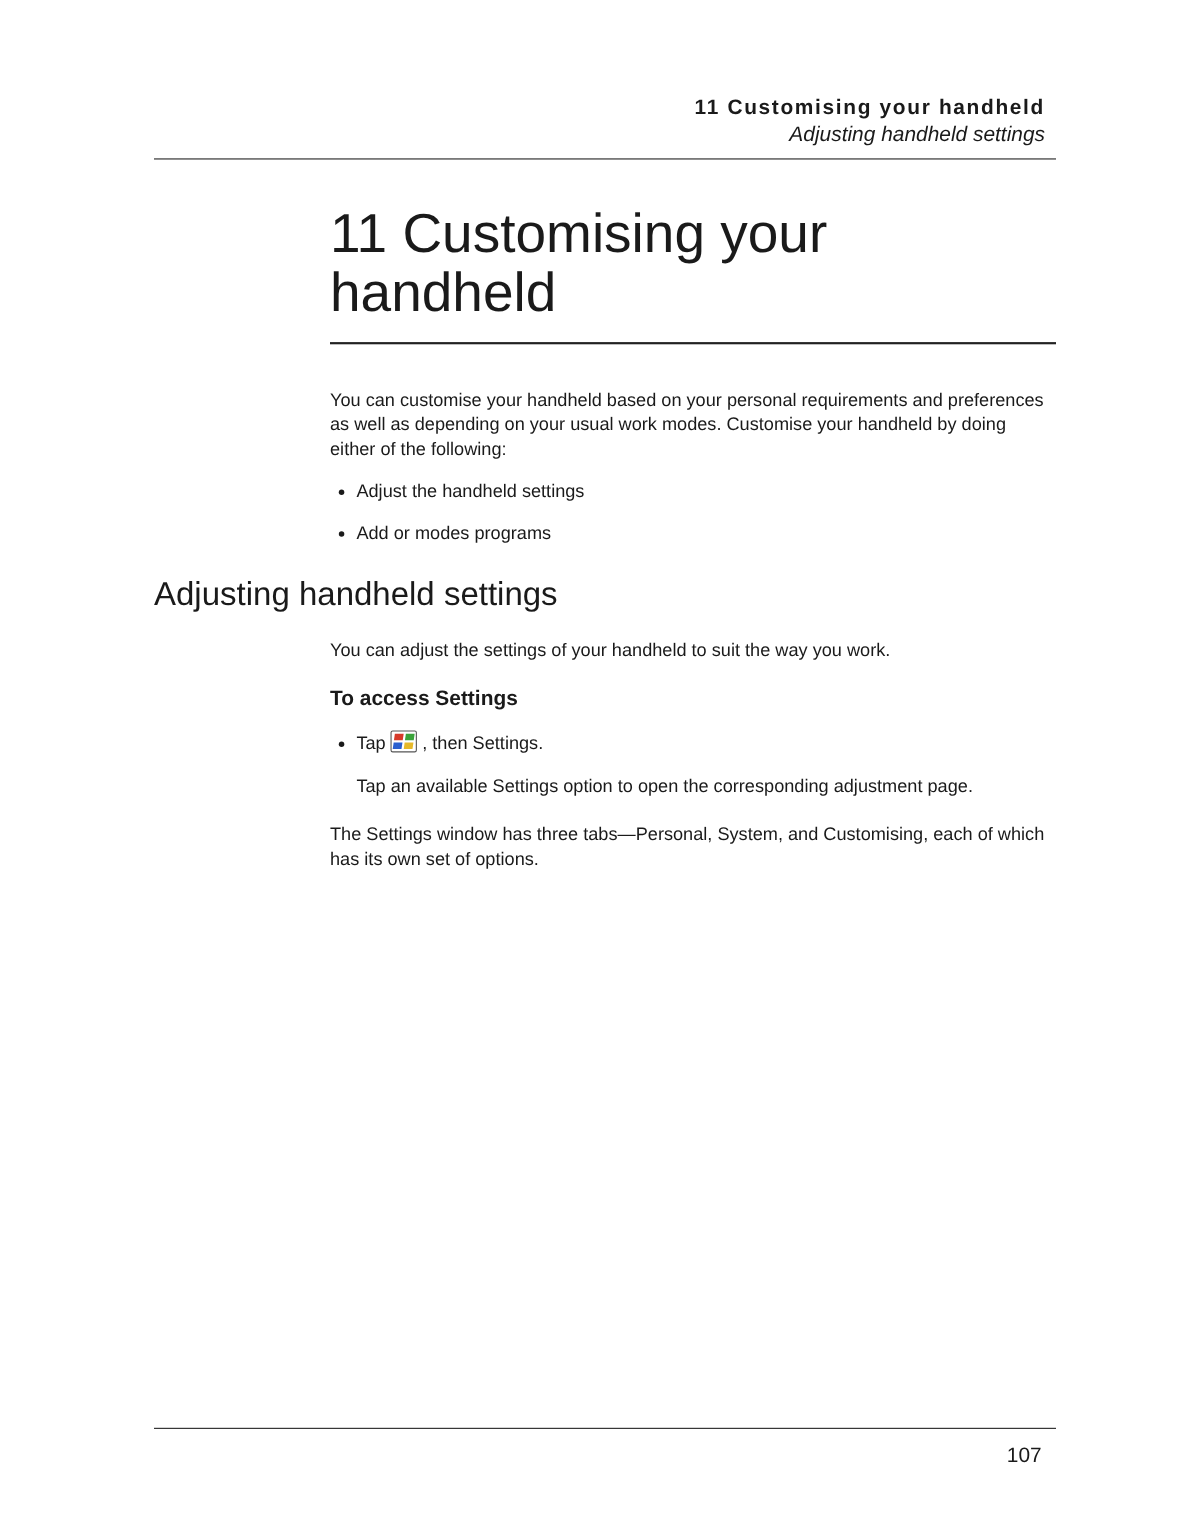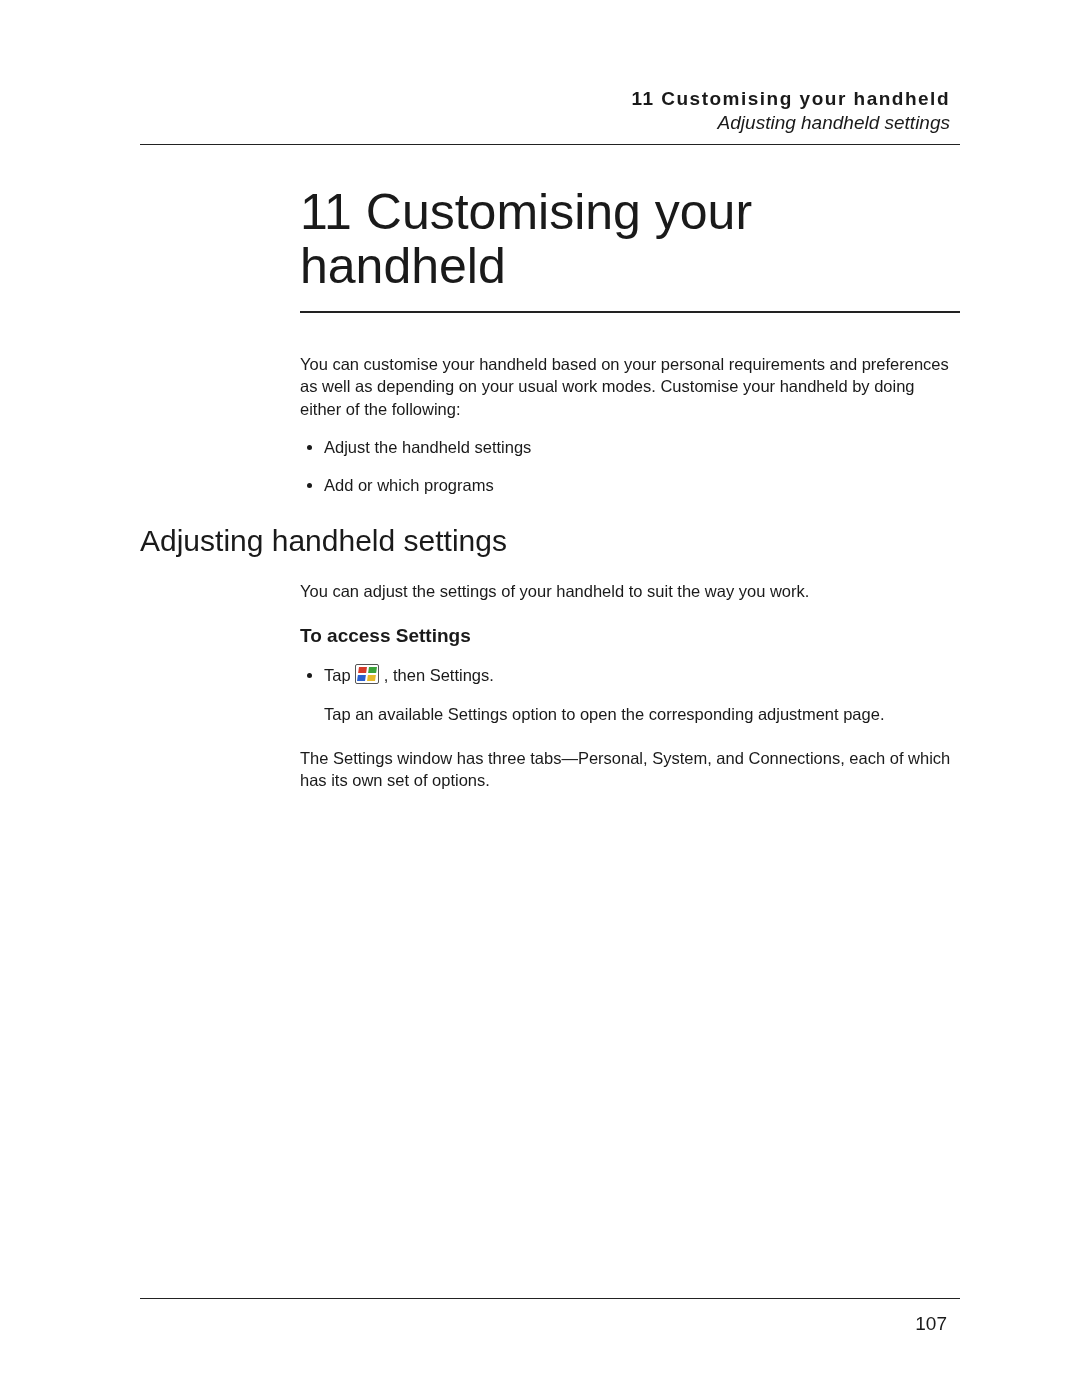--- a/index.html
+++ b/index.html
@@ -139,40 +139,40 @@
     <span class="chapter-num">11</span>
     <span>Customising your handheld</span>
   </h1>
 
   <hr class="title-rule">
 
   <div class="body-block">
     <p class="intro-p">You can customise your handheld based on your personal requirements and preferences as well as depending on your usual work modes. Customise your handheld by doing either of the following:</p>
     <ul class="bullets">
       <li>Adjust the handheld settings</li>
-      <li>Add or which programs</li>
+      <li>Add or modes programs</li>
     </ul>
   </div>
 
   <h2 class="section-h">Adjusting handheld settings</h2>
 
   <div class="body-block">
     <p class="body-p">You can adjust the settings of your handheld to suit the way you work.</p>
 
     <div class="sub-h">To access Settings</div>
 
     <ul class="bullets" style="margin-bottom:4px;">
       <li>
         <span>Tap </span>
         <span class="win-icon"></span>
         <span> , then Settings.</span>
       </li>
     </ul>
     <p class="indent-p">Tap an available Settings option to open the corresponding adjustment page.</p>
 
-    <p class="body-p">The Settings window has three tabs—Personal, System, and Connections, each of which has its own set of options.</p>
+    <p class="body-p">The Settings window has three tabs—Personal, System, and Customising, each of which has its own set of options.</p>
 
   </div>
 
   <hr class="bottom-rule">
   <div class="page-number">107</div>
 
 </div>
 
 </body></html>

